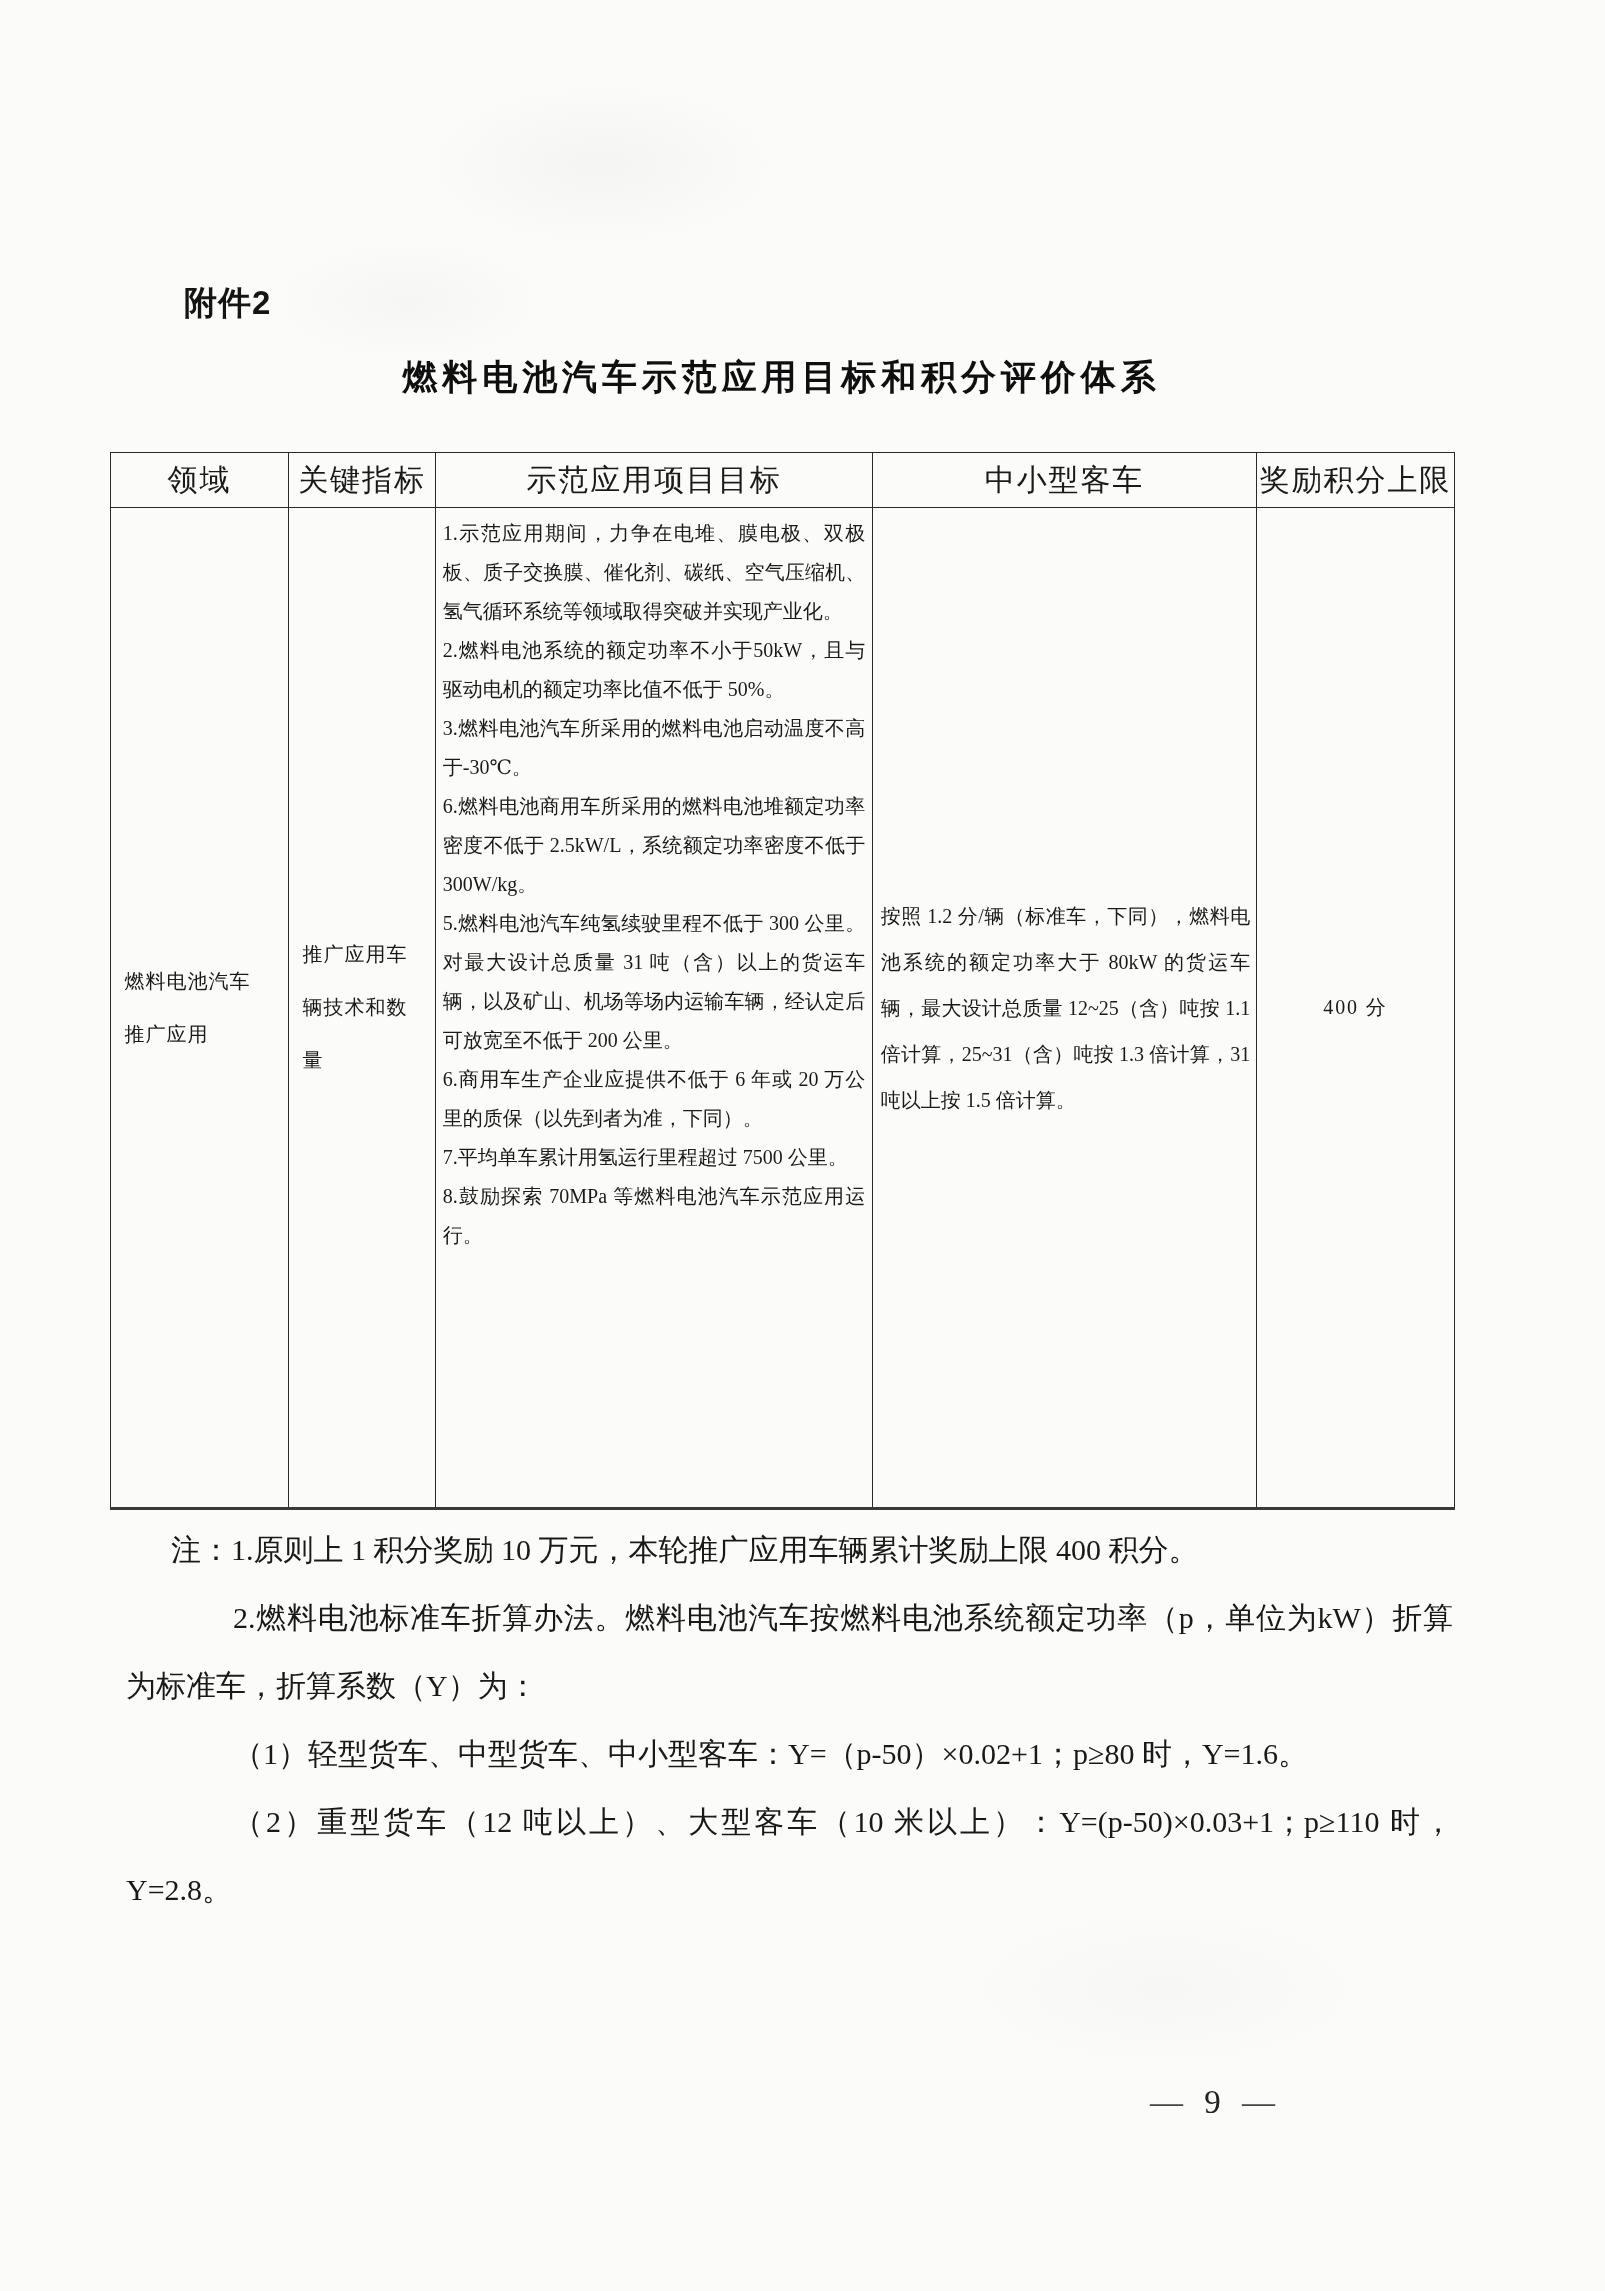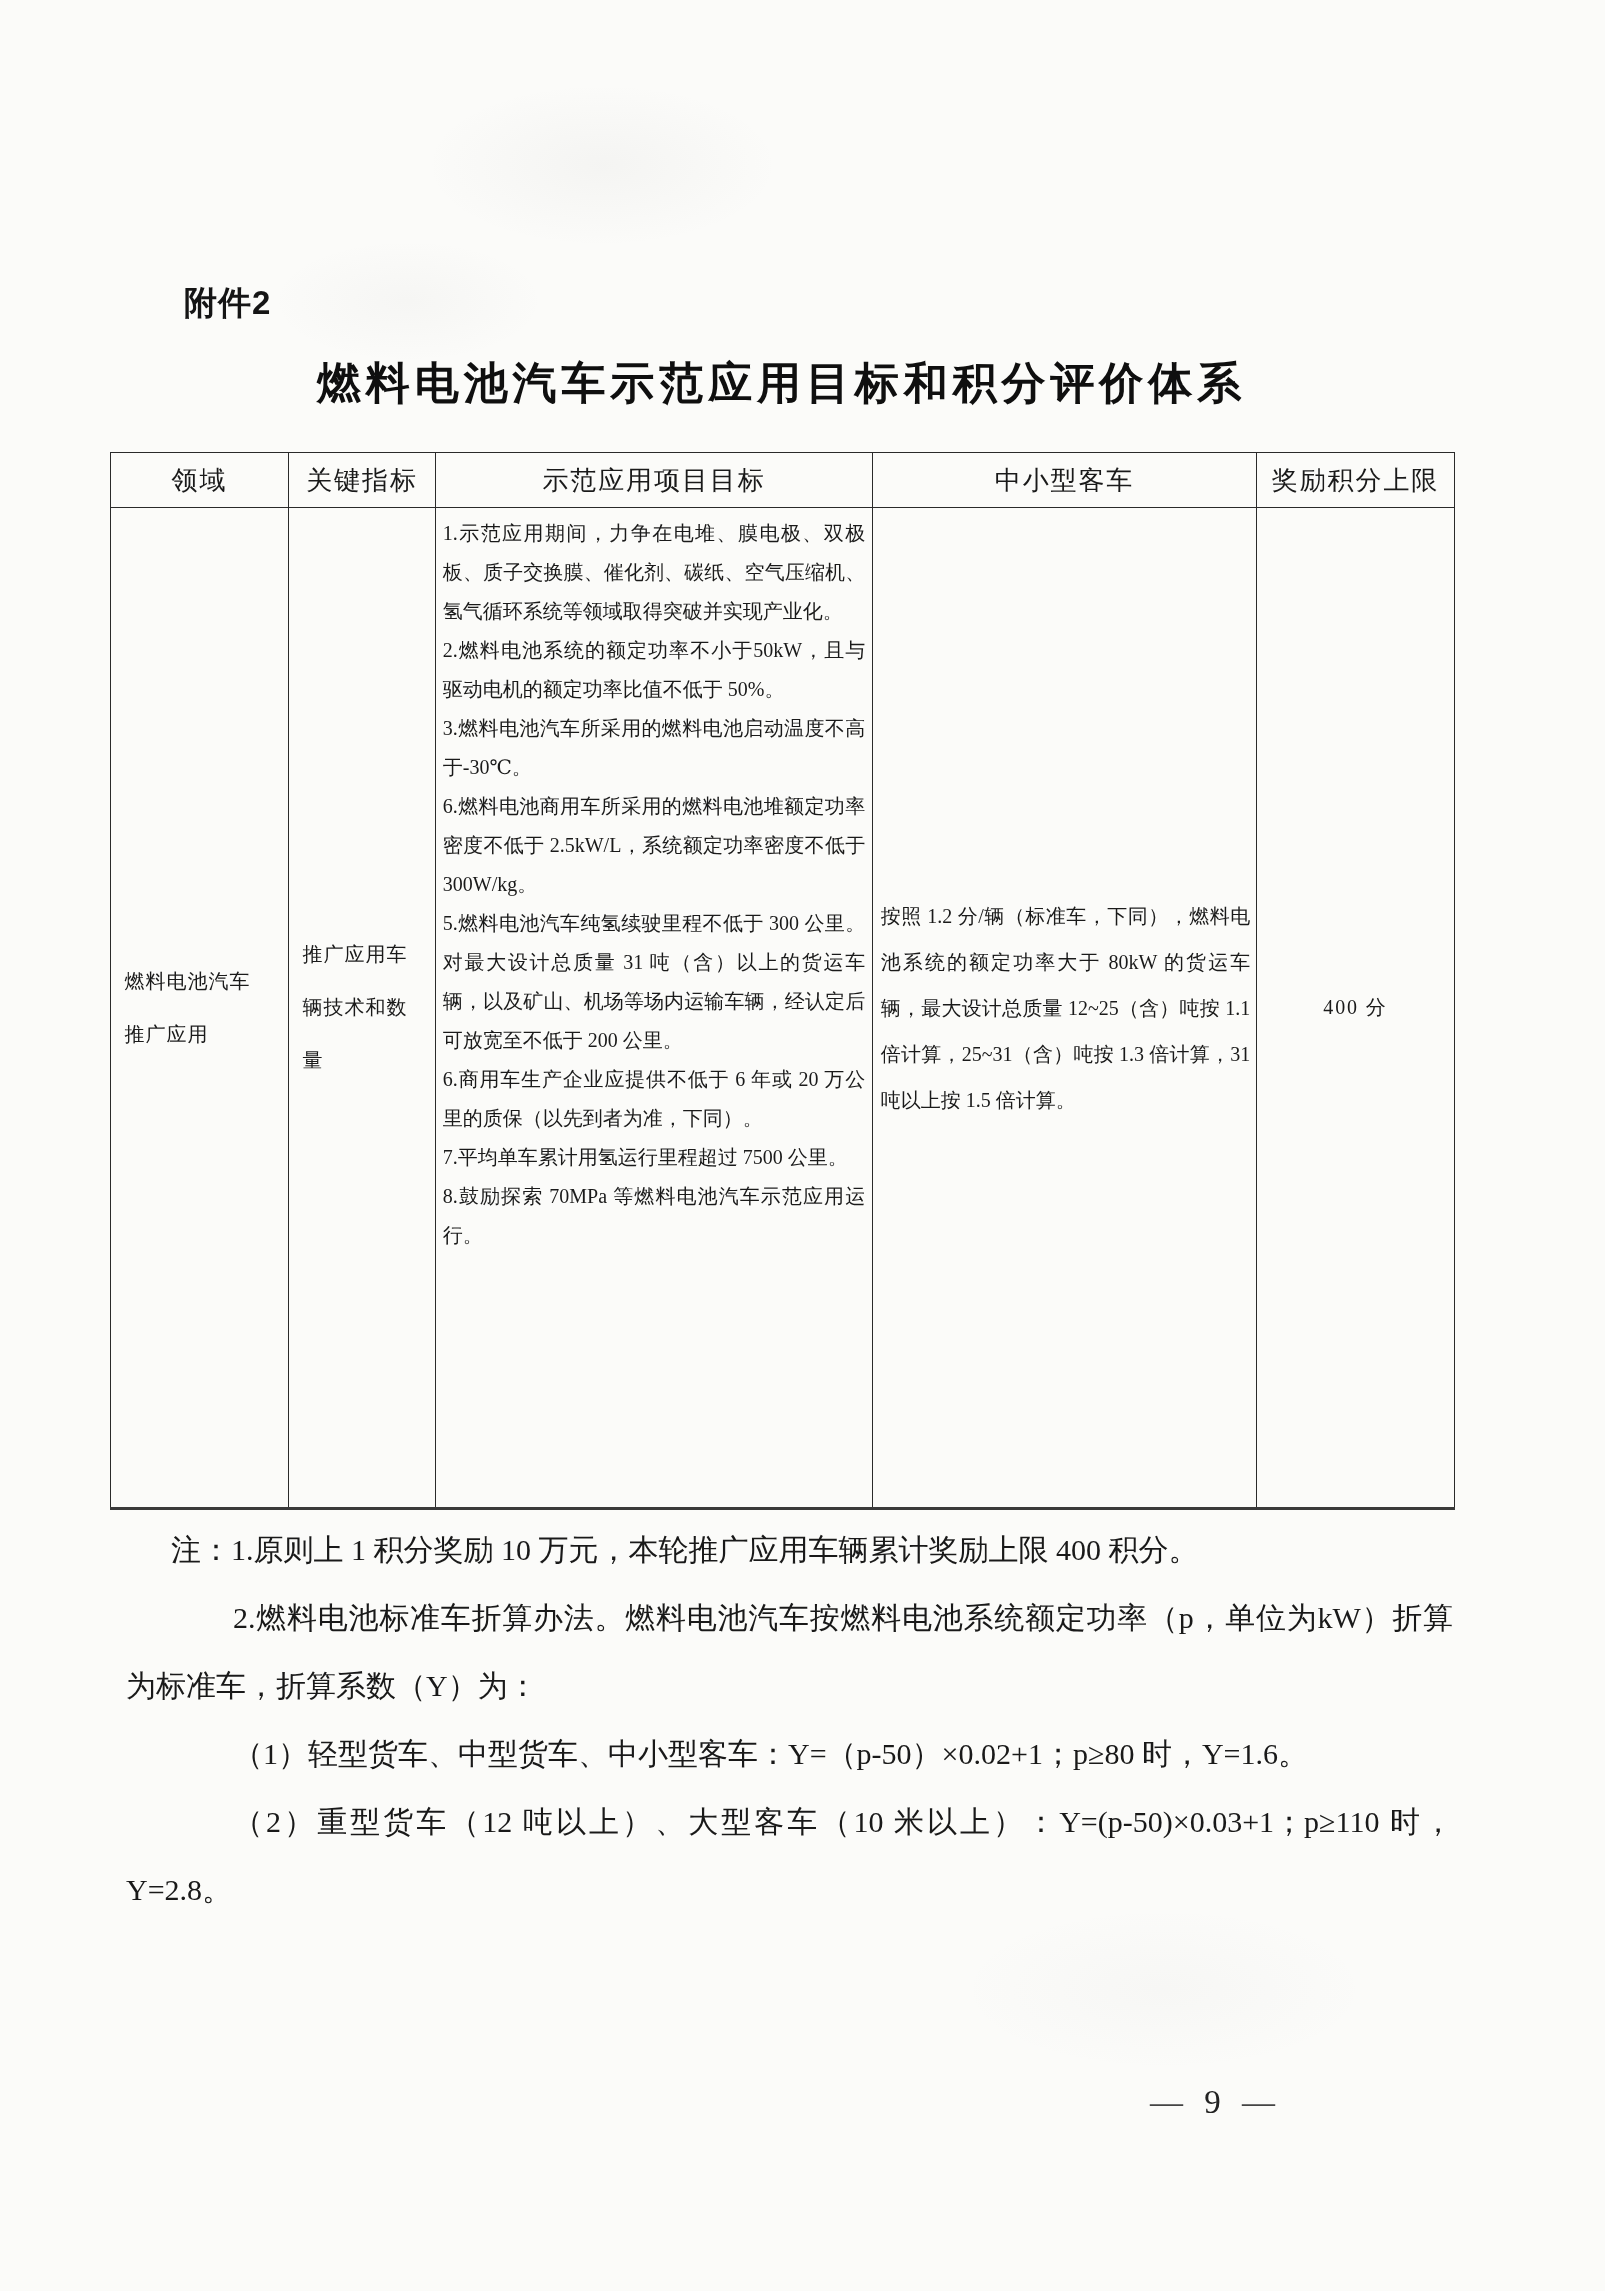--- a/index.html
+++ b/index.html
@@ -18,36 +18,36 @@
       #fbfbf9;
     text-decoration: underline;
   }
   .attachment {
     position:absolute; left:184px; top:281px;
     font-family:"Liberation Sans","DejaVu Sans",sans-serif;
     font-size:33px; font-weight:600; color:#151515; letter-spacing:1px;
   }
   .doc-title {
     position:absolute; left:110px; top:354px; width:1343px;
-    text-align:center; font-size:44px; font-weight:bold;
+    text-align:center; font-size:35px; font-weight:bold;
     letter-spacing:4.9px; color:#0f0f0f;
     font-family:"Liberation Serif","DejaVu Serif",serif;
   }
   table.eval {
     position:absolute; left:110px; top:452px; width:1343px;
     border-collapse:collapse; table-layout:fixed;
     border:1.9px solid #2a2a2a;
     border-bottom:3.9px solid #3a3a3a;
   }
   table.eval th, table.eval td { border:1.9px solid #2a2a2a; }
   table.eval thead tr { height:55px; }
   table.eval tbody tr { height:1001px; }
   th {
     font-family:"Liberation Sans","DejaVu Sans",sans-serif;
-    font-size:26px; font-weight:500; color:#1a1a1a;
+    font-size:30px; font-weight:500; color:#1a1a1a;
     text-align:center; vertical-align:middle; letter-spacing:1.9px;
   }
   td { font-size:20px; color:#1a1a1a; }
   td.c1 { vertical-align:middle; padding:0 27px 0 13.6px; line-height:53px; letter-spacing:1px; }
   td.c2 { vertical-align:middle; padding:0 11.6px 0 13.6px; line-height:53px; letter-spacing:1px; }
   td.c3 { vertical-align:top; padding:5.8px 6.8px 3.9px 6.8px; }
   td.c3 p { margin:0; line-height:39px; text-align:justify; text-align-last:left; }
   td.c4 { vertical-align:middle; padding:0 5.8px 0 7.8px; }
   td.c4 .txt { line-height:46px; text-align:justify; text-align-last:left; }
   td.c5 { vertical-align:middle; text-align:center; letter-spacing:1.9px; }

